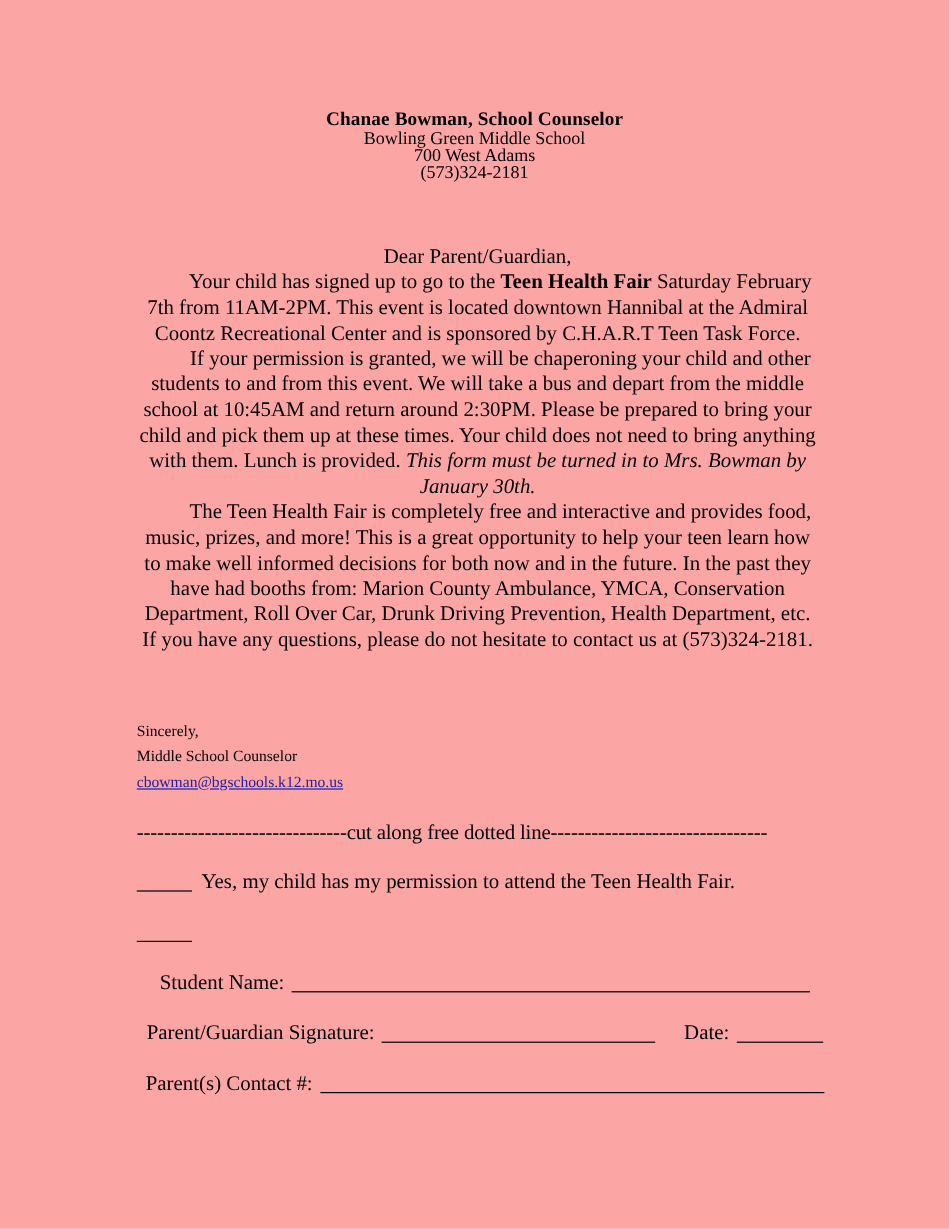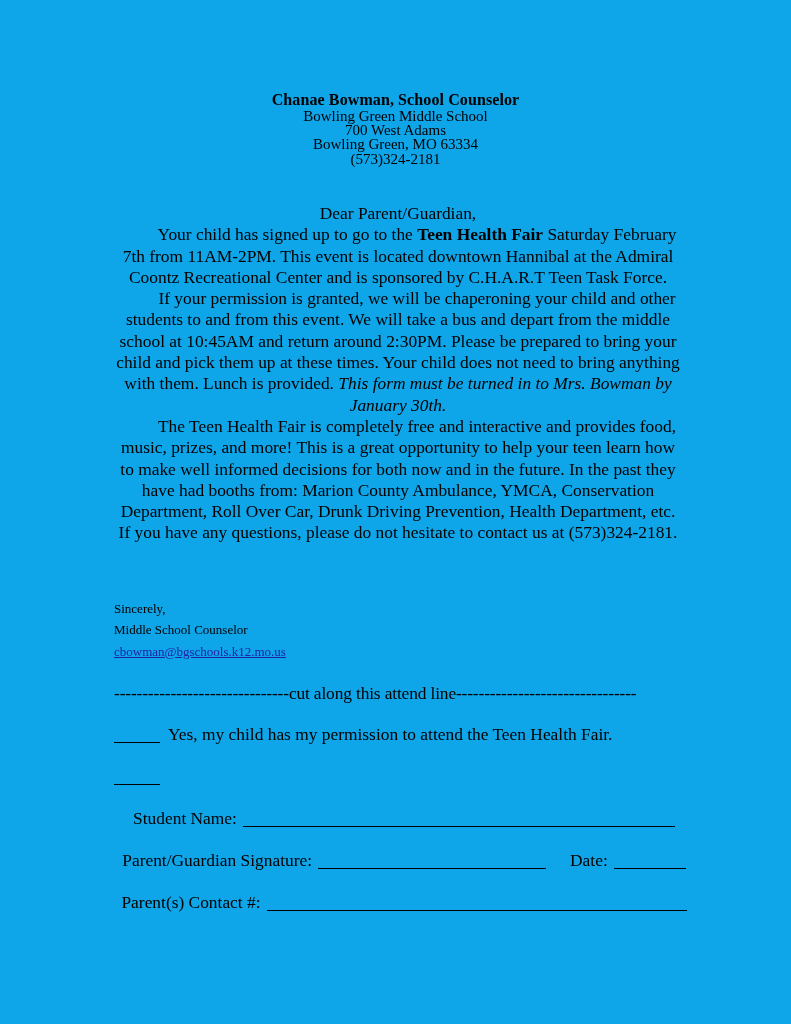--- a/index.html
+++ b/index.html
@@ -14,21 +14,21 @@
     font-family: "Liberation Serif", "DejaVu Serif", serif;
     color: #000000;
     overflow: hidden;
   }
 
   .page {
     position: absolute;
     left: 0; top: 0;
     width: 791px;
     height: 1024px;
-    background: #0ea5e9;
+    background: #fca5a5;
   }
 
   
   .letterhead {
     position: absolute;
     left: 0;
     top: 90px;
     width: 791px;
     text-align: center;
   }
@@ -139,21 +139,20 @@
 </style>
 </head>
 <body>
 
 <div class="page">
 
   <div class="letterhead">
     <div class="lh-title">Chanae Bowman, School Counselor</div>
     <div class="lh-line">Bowling Green Middle School</div>
     <div class="lh-line">700 West Adams</div>
-    <div class="lh-line">Bowling Green, MO  63334</div>
     <div class="lh-line">(573)324-2181</div>
   </div>
 
   <div class="body-block">
 
     <p class="para">Dear Parent/Guardian,</p>
 
     <p class="para"><span class="ind"></span><span>Your child has signed up to go to the </span><b class="strong">Teen Health Fair</b><span> Saturday February 7th from 11AM-2PM. This event is located downtown Hannibal at the Admiral Coontz Recreational Center and is sponsored by C.H.A.R.T Teen Task Force.</span></p>
 
     <p class="para"><span class="ind"></span><span>If your permission is granted, we will be chaperoning your child and other students to and from this event. We will take a bus and depart from the middle school at 10:45AM and return around 2:30PM. Please be prepared to bring your child and pick them up at these times. Your child does not need to bring anything with them. Lunch is provided. </span><i class="em">This form must be turned in to Mrs. Bowman by January 30th.</i></p>
@@ -161,21 +160,21 @@
     <p class="para"><span class="ind"></span><span>The Teen Health Fair is completely free and interactive and provides food, music, prizes, and more! This is a great opportunity to help your teen learn how to make well informed decisions for both now and in the future. In the past they have had booths from: Marion County Ambulance, YMCA, Conservation Department, Roll Over Car, Drunk Driving Prevention, Health Department, etc.  If you have any questions, please do not hesitate to contact us at (573)324-2181.</span></p>
 
   </div>
 
   <div class="closing">
     <div>Sincerely,</div>
     <div>Middle School Counselor</div>
     <div><a class="email-link" href="#" style="color: rgb(32, 32, 168);">cbowman@bgschools.k12.mo.us</a></div>
   </div>
 
-  <div class="cut-line">-------------------------------cut along this attend line--------------------------------</div>
+  <div class="cut-line">-------------------------------cut along free dotted line--------------------------------</div>
 
   <div class="options">
     <div class="opt-row">
       <span class="blank-short"></span><span>Yes, my child has my permission to attend the Teen Health Fair.</span>
     </div>
     <div class="opt-row">
       <span class="blank-short"></span>
     </div>
   </div>
 

